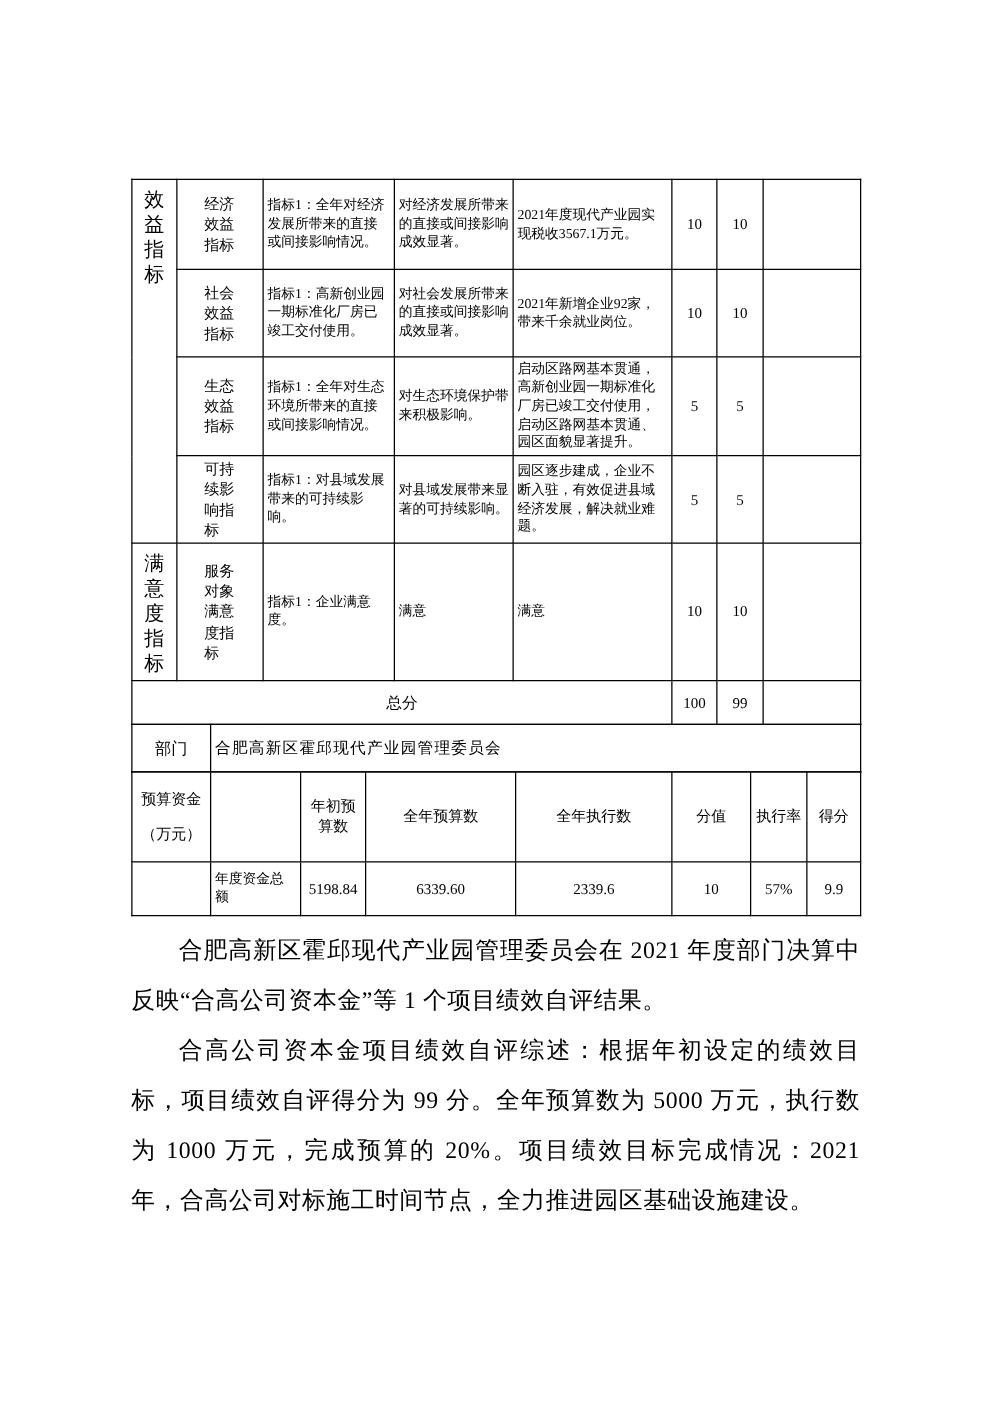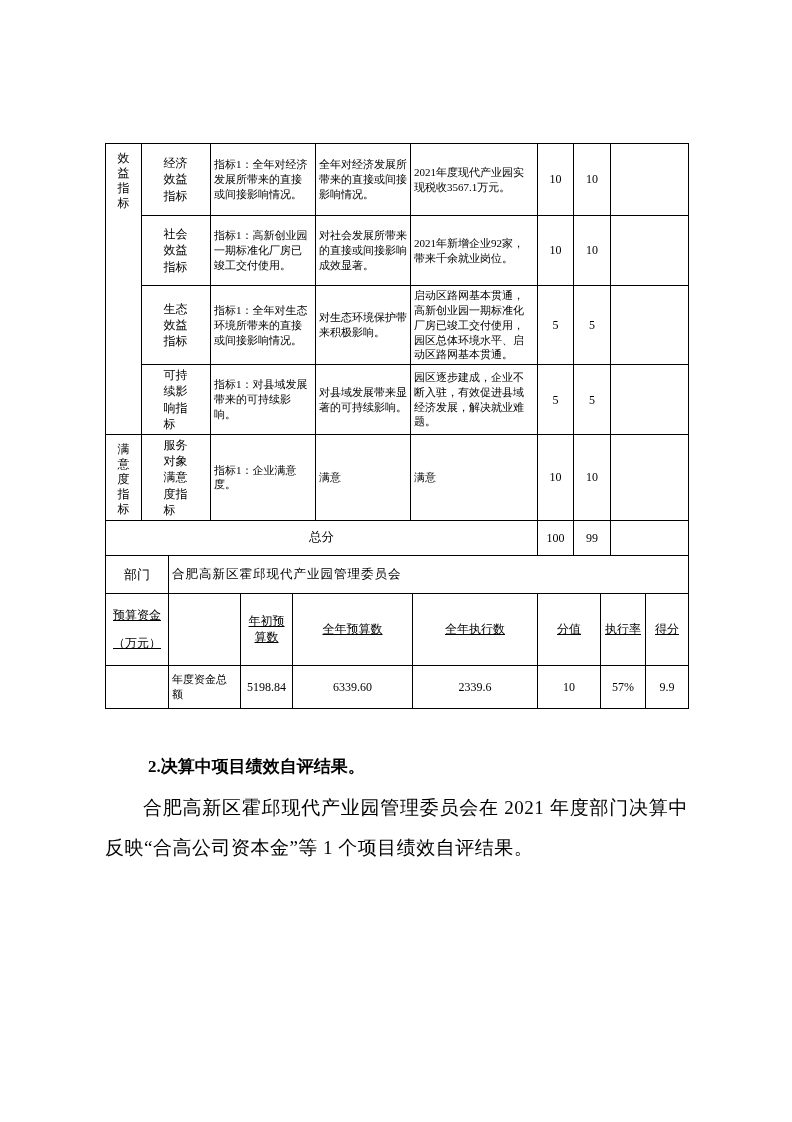--- a/index.html
+++ b/index.html
@@ -27,41 +27,41 @@
     line-height: 1.35;
     padding: 2px 3px;
     vertical-align: middle;
     overflow: hidden;
     word-break: break-all;
   }
   .group-cell { vertical-align: top; padding-top: 7px; }
   .v-label {
     width: 1.05em; margin: 0 auto;
     word-break: break-all;
-    line-height: 1.25; font-size: 12px; text-align: center;
+    line-height: 1.25; font-size: 16px; text-align: center;
   }
   .sub-name {
     width: 2.1em; margin: 0 auto;
     word-break: break-all;
     line-height: 1.35; font-size: 12px; text-align: left;
   }
   .text-cell { text-align: left; }
   .center { text-align: left; }
   .num-cell { text-align: center; font-size: 12px; }
   .total-label { text-align: center; font-size: 12.5px; }
   .dept-label { text-align: center; font-size: 13px; }
   .dept-value { text-align: left; font-size: 12.5px; letter-spacing: 1px; }
   .t2 tr { height: 38px; }
   .r1 { height: 72px; }
   .r2 { height: 70px; }
   .r3 { height: 73px; }
   .r4 { height: 65px; }
   .r5 { height: 77px; }
   .r6 { height: 35px; }
-  .rA { height: 72px; text-decoration: underline; }
+  .rA { height: 72px; }
   .rB { height: 43px; margin-top: 28px; }
   .budget-label div { text-align: center; font-size: 12px; }
   .budget-label .gap { margin-top: 12px; }
   .budget-head { text-align: center; font-size: 12px; }
   .heading {
     margin-top: 45px;
     font-size: 17px;
     font-weight: bold;
     text-indent: 43px;
     line-height: 26px;
@@ -101,21 +101,21 @@
     </colgroup>
     <tbody>
         <tr class="r1">
       <td class="group-cell" rowspan="4">
         <div class="v-label">效益指标</div>
       </td>
       <td>
             <div class="sub-name">经济效益指标</div>
           </td>
       <td class="text-cell">指标1：全年对经济发展所带来的直接或间接影响情况。</td>
-      <td class="text-cell">全年对经济发展所带来的直接或间接影响情况。</td>
+      <td class="text-cell">对经济发展所带来的直接或间接影响成效显著。</td>
       <td class="text-cell">2021年度现代产业园实现税收3567.1万元。</td>
       <td class="num-cell">10</td>
       <td class="num-cell">10</td>
       <td></td>
     </tr>
     <tr class="r2">
       <td>
             <div class="sub-name">社会效益指标</div>
           </td>
       <td class="text-cell">指标1：高新创业园一期标准化厂房已竣工交付使用。</td>
@@ -124,21 +124,21 @@
       <td class="num-cell">10</td>
       <td class="num-cell">10</td>
       <td></td>
     </tr>
     <tr class="r3">
       <td>
             <div class="sub-name">生态效益指标</div>
           </td>
       <td class="text-cell">指标1：全年对生态环境所带来的直接或间接影响情况。</td>
       <td class="text-cell">对生态环境保护带来积极影响。</td>
-      <td class="text-cell">启动区路网基本贯通，高新创业园一期标准化厂房已竣工交付使用，园区总体环境水平、启动区路网基本贯通。</td>
+      <td class="text-cell">启动区路网基本贯通，高新创业园一期标准化厂房已竣工交付使用，启动区路网基本贯通、园区面貌显著提升。</td>
       <td class="num-cell">5</td>
       <td class="num-cell">5</td>
       <td></td>
     </tr>
     <tr class="r4">
       <td>
             <div class="sub-name">可持续影响指标</div>
           </td>
       <td class="text-cell">指标1：对县域发展带来的可持续影响。</td>
       <td class="text-cell">对县域发展带来显著的可持续影响。</td>
@@ -214,16 +214,16 @@
       <td class="num-cell">5198.84</td>
       <td class="num-cell">6339.60</td>
       <td class="num-cell">2339.6</td>
       <td class="num-cell">10</td>
       <td class="num-cell">57%</td>
       <td class="num-cell">9.9</td>
     </tr>
   </tbody>
     </table>
 
-  <div class="heading">2.决算中项目绩效自评结果。</div>
   <p class="para">合肥高新区霍邱现代产业园管理委员会在 2021 年度部门决算中反映“合高公司资本金”等 1 个项目绩效自评结果。</p>
+  <p class="para">合高公司资本金项目绩效自评综述：根据年初设定的绩效目标，项目绩效自评得分为 99 分。全年预算数为 5000 万元，执行数为 1000 万元，完成预算的 20%。项目绩效目标完成情况：2021 年，合高公司对标施工时间节点，全力推进园区基础设施建设。</p>
 
 </div>
 
 </body></html>

